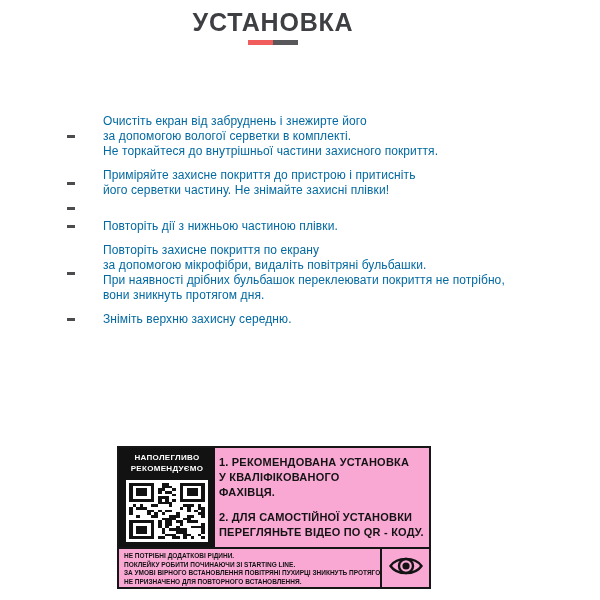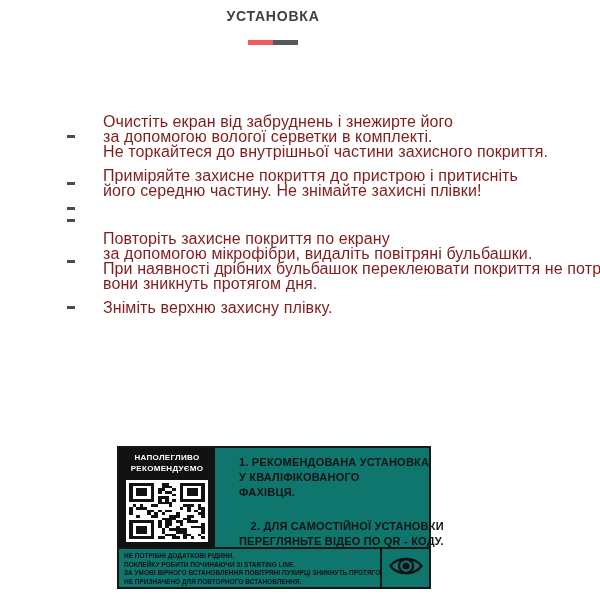--- a/index.html
+++ b/index.html
@@ -2,52 +2,52 @@
 <html><head>
 <meta charset="utf-8">
 <style>
   html,body{margin:0;padding:0;background:#fff;}
   .page{
     position:relative;width:600px;height:600px;background:#ffffff;overflow:hidden;
     font-family:"Liberation Sans",sans-serif;
   }
   .title{
     position:absolute;top:8px;left:0;width:546px;text-align:center;
-    font-size:14px;font-weight:600;color:#3e3f43;letter-spacing:0.8px;
+    font-size:25px;font-weight:600;color:#3e3f43;letter-spacing:0.8px;
   }
   .divider{position:absolute;top:40px;left:248px;width:50px;height:5px;display:flex;}
   .divider .red{width:25px;height:5px;}
   .divider .gray{width:25px;height:5px;}
 
   .steps{position:absolute;left:67px;top:114px;width:480px;}
   .step{display:flex;align-items:center;margin-bottom:9px;}
   .dash{width:8px;height:3px;background:#4b4c4e;margin-right:28px;flex-shrink:0;}
   .step-text{
-    font-size:16px;line-height:15px;color:#7f1d1d;white-space:pre;letter-spacing:0.1px;
+    font-size:12px;line-height:15px;color:#0369a1;white-space:pre;letter-spacing:0.1px;
   }
 
   .rec-box{
     position:absolute;left:117px;top:446px;width:314px;height:143px;
-    border:2px solid #161616;box-sizing:border-box;background:#0f766e;
+    border:2px solid #161616;box-sizing:border-box;background:#f9a8d4;
     display:flex;flex-direction:column;
   }
   .box-top{height:99px;display:flex;flex-shrink:0;}
   .qr-cell{width:96px;flex-shrink:0;background:#121212;position:relative;}
   .badge{
     padding-top:4px;text-align:center;color:#ffffff;
     font-size:8px;font-weight:700;line-height:11px;letter-spacing:0.3px;white-space:pre;
   }
   .qr-panel{
     position:absolute;left:7px;right:7px;top:32px;bottom:5px;background:#ffffff;
     padding:3px;box-sizing:border-box;
   }
   .qr-panel svg{display:block;width:100%;height:100%;}
-  .box-main{flex:1;padding:7px 0 0 24px;color:#131313;}
+  .box-main{flex:1;padding:7px 0 0 4px;color:#131313;}
   .point{font-size:11px;font-weight:700;line-height:15px;white-space:pre;letter-spacing:0.2px;}
-  .point.second{margin-top:19px;text-align:right;}
+  .point.second{margin-top:10px;}
   .box-bottom{flex:1;display:flex;border-top:2px solid #161616;min-height:0;}
   .notes{
     flex:1;padding:3px 4px 0 5px;overflow:hidden;
     font-size:6.5px;font-weight:600;line-height:8.5px;color:#131313;white-space:pre;
   }
   .eye-cell{
     width:47px;flex-shrink:0;border-left:2px solid #161616;
     display:flex;align-items:center;justify-content:center;
   }
 </style>
@@ -66,38 +66,39 @@
   <div class="steps">
     <div class="step">
       <span class="dash"></span>
       <span class="step-text">Очистіть екран від забруднень і знежирте його
 за допомогою вологої серветки в комплекті.
 Не торкайтеся до внутрішньої частини захисного покриття.</span>
     </div>
     <div class="step">
       <span class="dash"></span>
       <span class="step-text">Приміряйте захисне покриття до пристрою і притисніть
-його середню частину. Не знімайте захисні плівки!</span>
-    </div>
-    <div class="step">
-      <span class="dash"></span>
-    </div>
-    <div class="step">
-      <span class="dash"></span>
+його серветки частину. Не знімайте захисні плівки!</span>
+    </div>
+    <div class="step">
+      <span class="dash"></span>
+    </div>
+    <div class="step">
+      <span class="dash"></span>
+      <span class="step-text">Повторіть дії з нижньою частиною плівки.</span>
     </div>
     <div class="step">
       <span class="dash"></span>
       <span class="step-text">Повторіть захисне покриття по екрану
 за допомогою мікрофібри, видаліть повітряні бульбашки.
 При наявності дрібних бульбашок переклеювати покриття не потрібно,
 вони зникнуть протягом дня.</span>
     </div>
     <div class="step">
       <span class="dash"></span>
-      <span class="step-text">Зніміть верхню захисну плівку.</span>
+      <span class="step-text">Зніміть верхню захисну середню.</span>
     </div>
   </div>
 
   <div class="rec-box">
     <div class="box-top">
       <div class="qr-cell">
         <div class="badge">НАПОЛЕГЛИВО
 РЕКОМЕНДУЄМО</div>
         <div class="qr-panel">
           <svg id="qr-svg" viewBox="0 0 21 21" preserveAspectRatio="none" shape-rendering="crispEdges" aria-hidden="true">

